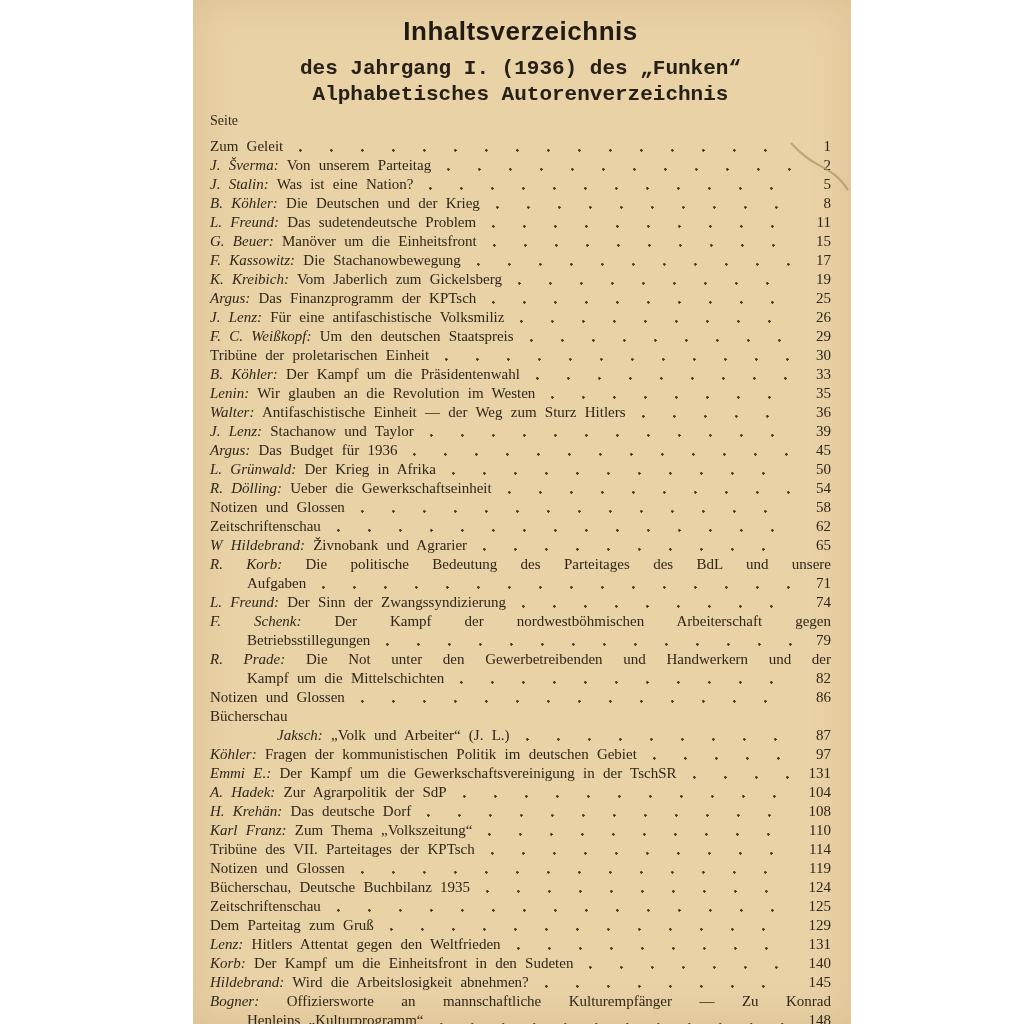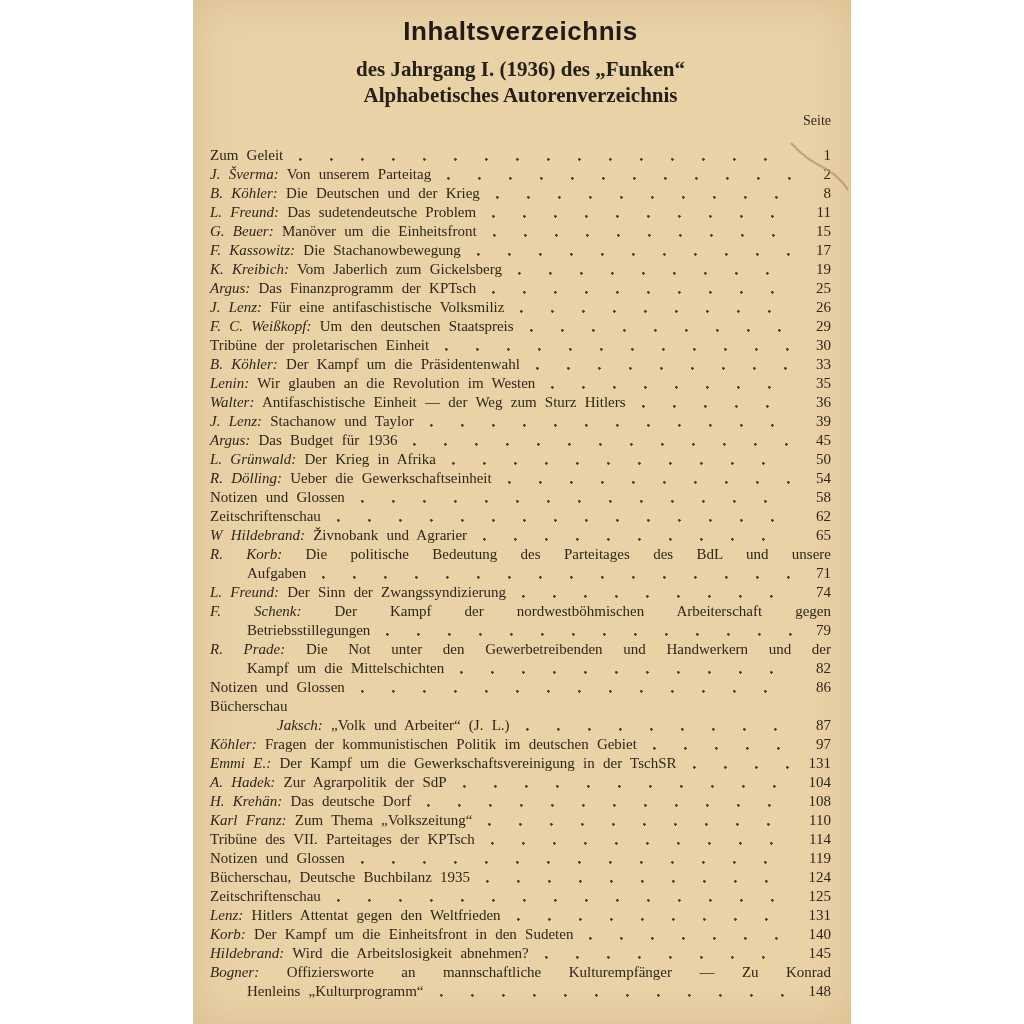--- a/index.html
+++ b/index.html
@@ -20,26 +20,26 @@
     box-shadow:inset 0 0 40px rgba(148,108,56,.18);
     color:var(--ink,#2f2619);
   }
   .inner{position:absolute;left:17px;right:20px;top:0;}
   .title{
     margin:16px 0 0 0;text-align:center;
     font-family:"Liberation Sans", sans-serif;font-weight:700;
     font-size:26px;letter-spacing:.5px;color:#211b13;
   }
   .subtitle{
-    text-align:center;font-family:Liberation Serif, serif;
+    text-align:center;font-family:Liberation Mono, monospace;
     font-weight:700;font-size:21px;color:#262017;line-height:26px;
   }
   .subtitle.first{margin-top:9px;}
   .seite{
-    text-align:right;font-size:14px;margin-top:5px;margin-bottom:17px;color:#33291c;
+    text-align:left;font-size:14px;margin-top:5px;margin-bottom:8px;color:#33291c;
   }
   .toc{font-size:15px;}
   .line{display:flex;line-height:19px;height:19px;white-space:nowrap;}
   .line .text{word-spacing:.30em;}
   .line .text.stretch{flex:1 1 auto;text-align:justify;text-align-last:justify;word-spacing:normal;}
   .line.cont{padding-left:37px;justify-content:space-between;}
   .line.indent{padding-left:67px;}
   .author{font-style:italic;}
   .leader{
     flex:1 1 auto;min-width:22px;margin-left:10px;margin-right:6px;
@@ -64,20 +64,25 @@
             <div class="text"><span class="work">Zum Geleit</span></div>
             <span class="leader"></span>
             <span class="pagenum">1</span>
           </div>
           <div class="line">
             <div class="text"><span class="author">J. Šverma:</span> <span class="work">Von unserem Parteitag</span></div>
             <span class="leader"></span>
             <span class="pagenum">2</span>
           </div>
           <div class="line">
+            <div class="text"><span class="author">J. Stalin:</span> <span class="work">Was ist eine Nation?</span></div>
+            <span class="leader"></span>
+            <span class="pagenum">5</span>
+          </div>
+          <div class="line">
             <div class="text"><span class="author">B. Köhler:</span> <span class="work">Die Deutschen und der Krieg</span></div>
             <span class="leader"></span>
             <span class="pagenum">8</span>
           </div>
           <div class="line">
             <div class="text"><span class="author">L. Freund:</span> <span class="work">Das sudetendeutsche Problem</span></div>
             <span class="leader"></span>
             <span class="pagenum">11</span>
           </div>
           <div class="line">
@@ -244,20 +249,25 @@
           </div>
           <div class="line">
             <div class="text"><span class="work">Bücherschau, Deutsche Buchbilanz 1935</span></div>
             <span class="leader"></span>
             <span class="pagenum">124</span>
           </div>
           <div class="line">
             <div class="text"><span class="work">Zeitschriftenschau</span></div>
             <span class="leader"></span>
             <span class="pagenum">125</span>
+          </div>
+          <div class="line">
+            <div class="text"><span class="work">Dem Parteitag zum Gruß</span></div>
+            <span class="leader"></span>
+            <span class="pagenum">129</span>
           </div>
           <div class="line">
             <div class="text"><span class="author">Lenz:</span> <span class="work">Hitlers Attentat gegen den Weltfrieden</span></div>
             <span class="leader"></span>
             <span class="pagenum">131</span>
           </div>
           <div class="line">
             <div class="text"><span class="author">Korb:</span> <span class="work">Der Kampf um die Einheitsfront in den Sudeten</span></div>
             <span class="leader"></span>
             <span class="pagenum">140</span>

